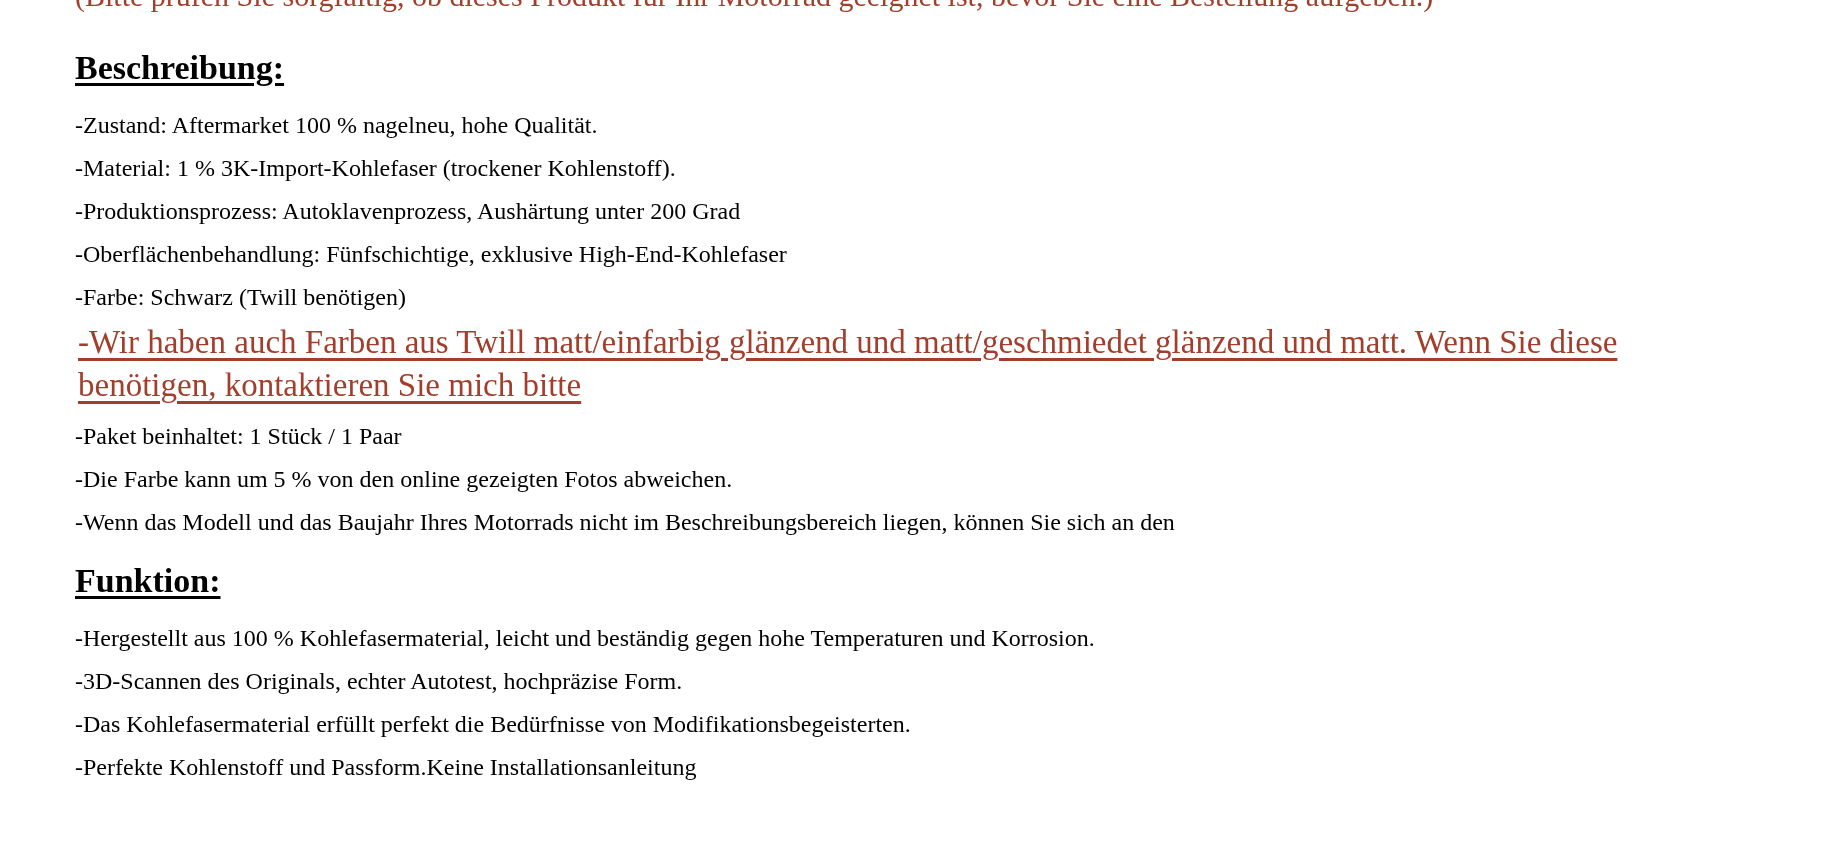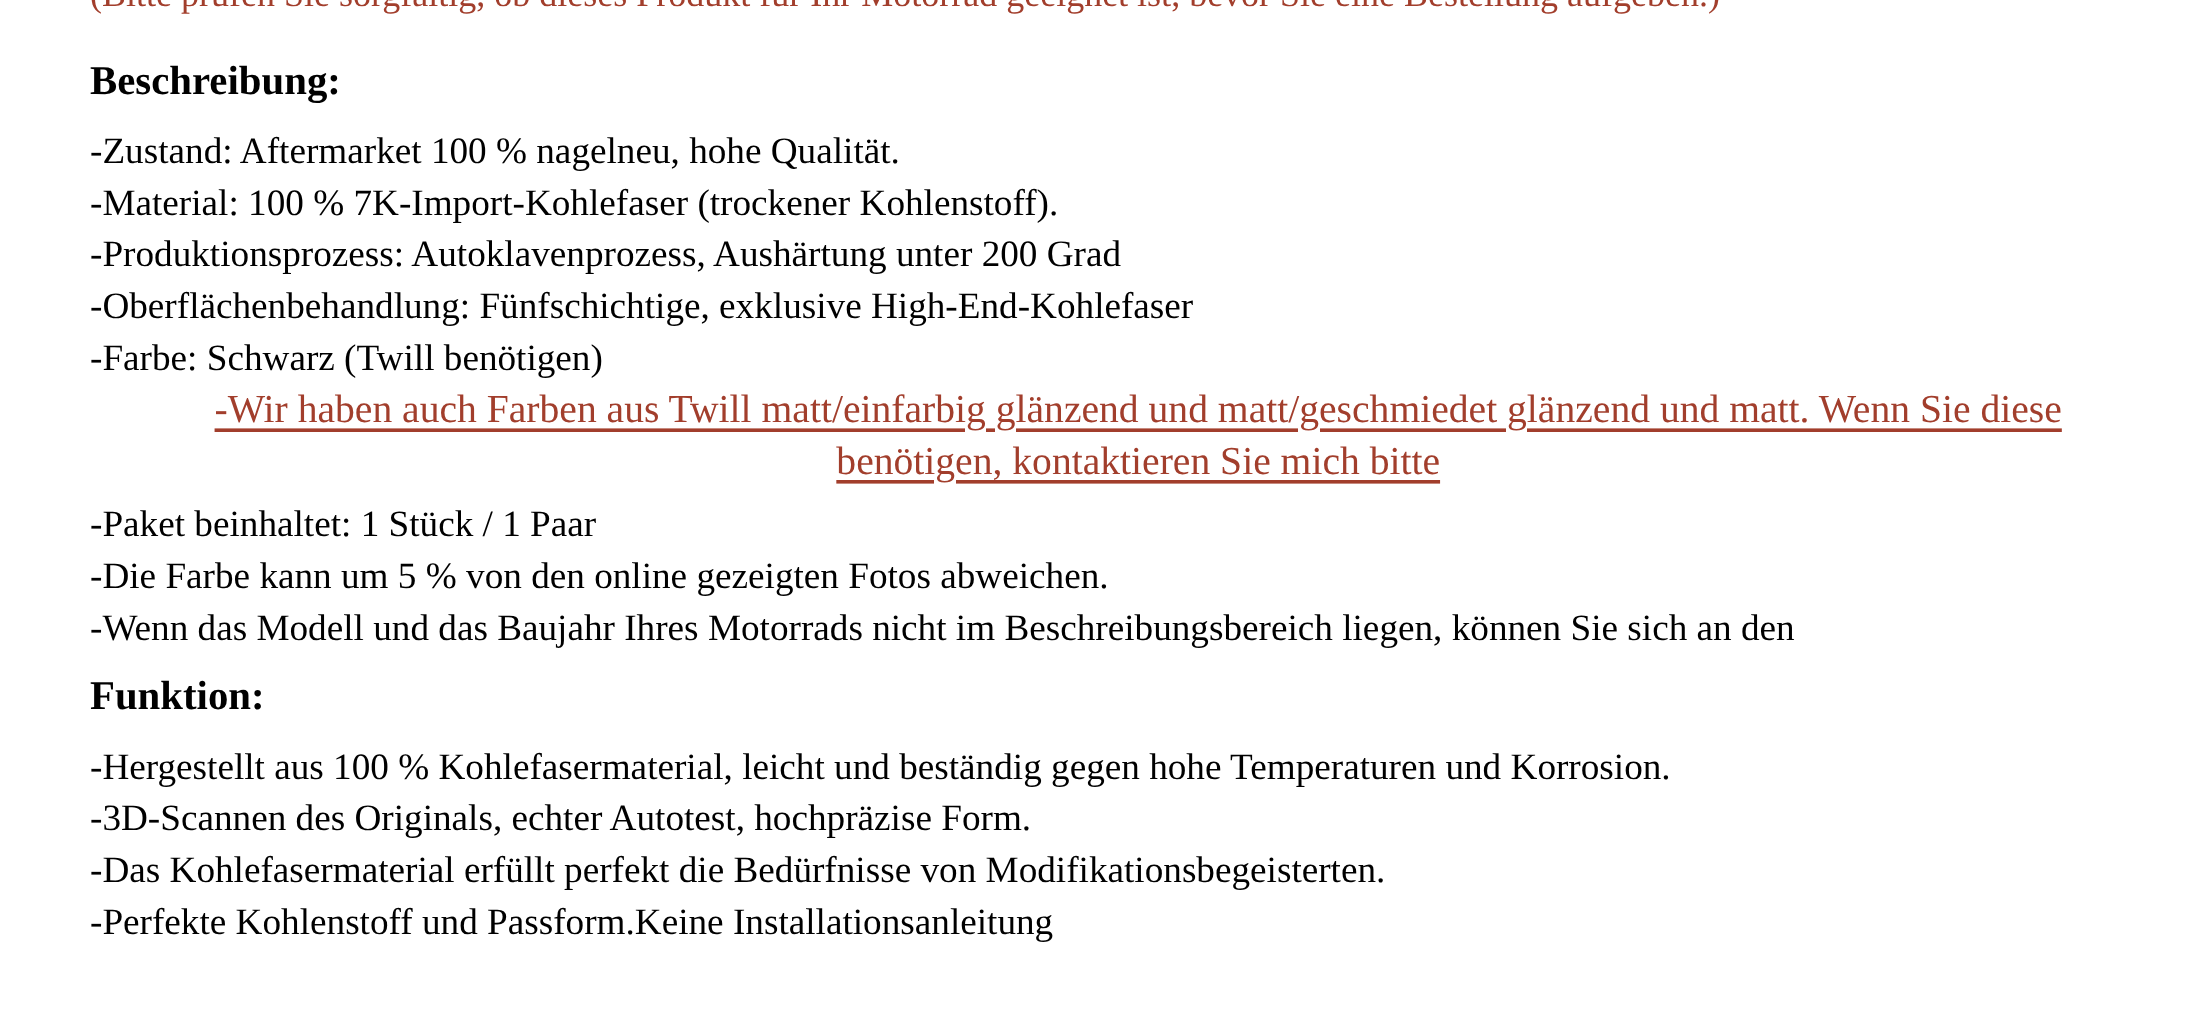--- a/index.html
+++ b/index.html
@@ -23,38 +23,38 @@
     font-size: 30px;
     line-height: 36px;
     margin-top: -22px;
     white-space: nowrap;
   }
   .heading {
     font-size: 34px;
     font-weight: bold;
     line-height: 40px;
     margin: 34px 0 8px 0;
+    text-decoration: underline;
     text-decoration-thickness: 3px;
     text-underline-offset: 4px;
     display: inline-block;
   }
   .heading-2 {
     margin-top: 17px;
   }
   .heading-row { line-height: 40px; }
   .body-lines { margin: 0; }
   .line {
-    font-size: 31px;
+    font-size: 24px;
     line-height: 43px;
     white-space: nowrap;
   }
   .mt8 { margin-top: 8px; }
   .color-note {
     margin: 2px 0 0 3px;
-    text-align: center;
   }
   .color-note .line {
     color: #a23e2c;
     font-size: 33px;
     line-height: 43px;
     text-decoration: underline;
     text-decoration-thickness: 3px;
     text-underline-offset: 5px;
     cursor: pointer;
   }
@@ -65,21 +65,21 @@
 <div class="page">
 
   <div class="warning">(Bitte prüfen Sie sorgfältig, ob dieses Produkt für Ihr Motorrad geeignet ist, bevor Sie eine Bestellung aufgeben.)</div>
 
   <div class="heading-row">
     <span class="heading">Beschreibung:</span>
   </div>
 
   <div class="body-lines mt8">
     <div class="line">-Zustand: Aftermarket 100 % nagelneu, hohe Qualität.</div>
-    <div class="line">-Material: 100 % 7K-Import-Kohlefaser (trockener Kohlenstoff).</div>
+    <div class="line">-Material: 1 % 3K-Import-Kohlefaser (trockener Kohlenstoff).</div>
     <div class="line">-Produktionsprozess: Autoklavenprozess, Aushärtung unter 200 Grad</div>
     <div class="line">-Oberflächenbehandlung: Fünfschichtige, exklusive High-End-Kohlefaser</div>
     <div class="line">-Farbe: Schwarz (Twill benötigen)</div>
   </div>
 
   <div class="color-note">
     <div class="line">-Wir haben auch Farben aus Twill matt/einfarbig glänzend und matt/geschmiedet glänzend und matt. Wenn Sie diese</div>
     <div class="line">benötigen, kontaktieren Sie mich bitte</div>
   </div>
 

